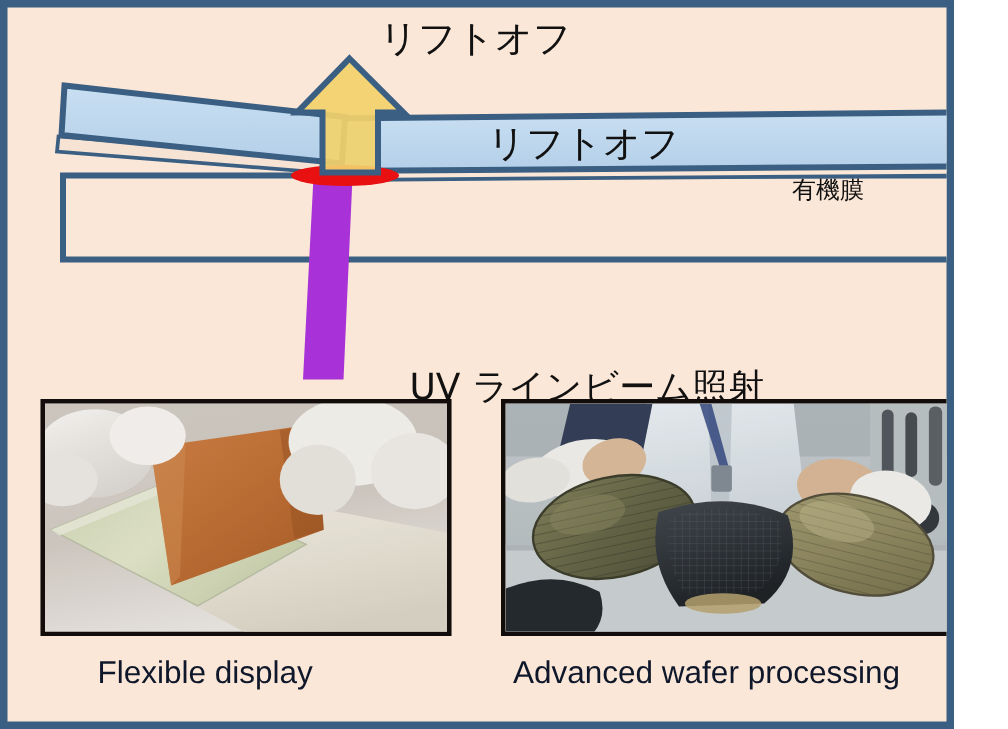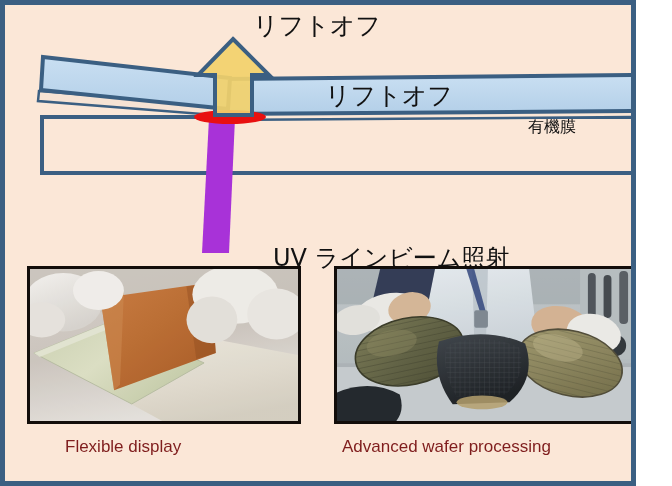--- a/index.html
+++ b/index.html
@@ -84,22 +84,22 @@
     width: 302px;
     height: 158px;
   }
   .photo-inner {
     position: absolute;
     inset: 0;
   }
   
   .caption {
     position: absolute;
-    color: #7f1d1d;
-    font-size: 17px;
+    color: #0f172a;
+    font-size: 21px;
     white-space: nowrap;
     font-family: "Liberation Sans", "DejaVu Sans", sans-serif;
   }
   #caption-flexible {
     left: 60px;
     top: 432px;
   }
   #caption-wafer {
     left: 337px;
     top: 432px;

